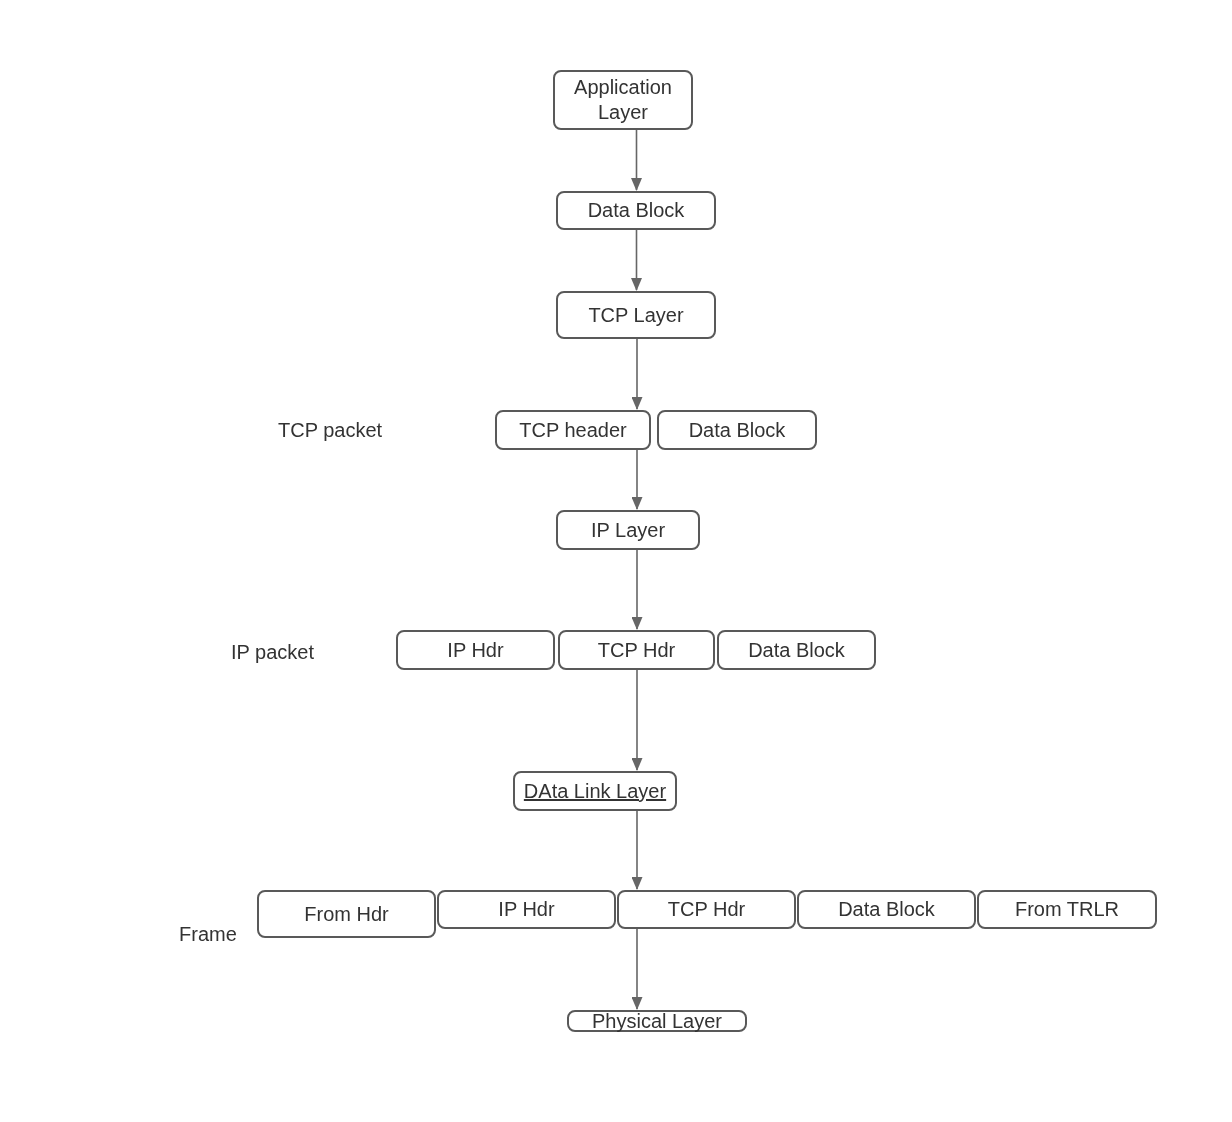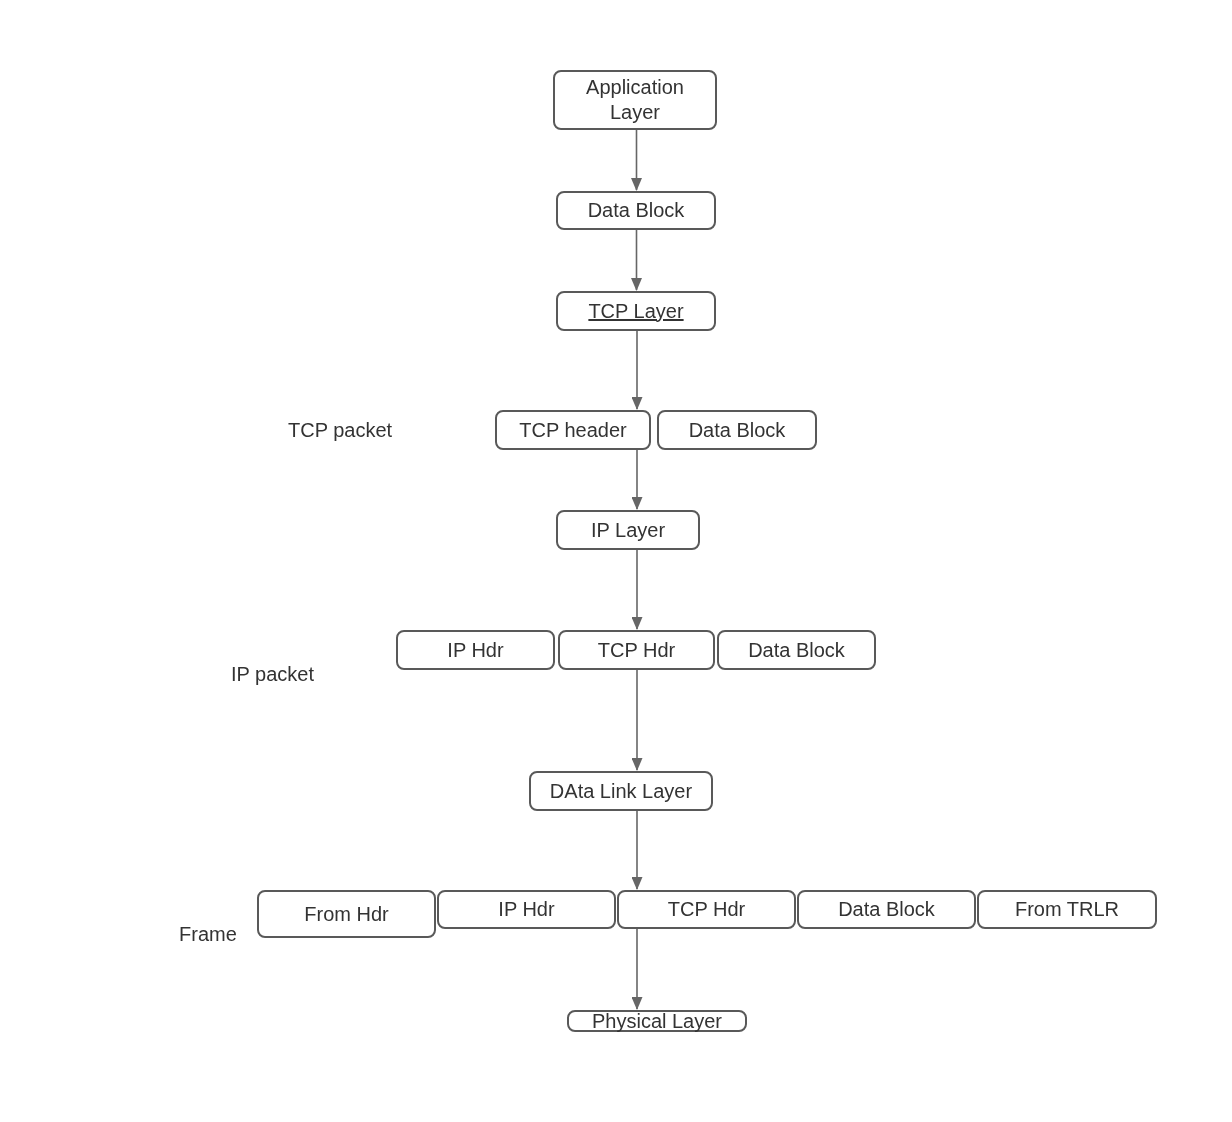--- a/index.html
+++ b/index.html
@@ -67,42 +67,42 @@
     <line class="connector-line" x1="636.5" y1="130" x2="636.5" y2="190" marker-end="url(#arrow)"></line>
     <line class="connector-line" x1="636.5" y1="230" x2="636.5" y2="290" marker-end="url(#arrow)"></line>
     <line class="connector-line" x1="637" y1="331" x2="637" y2="409" marker-end="url(#arrow)"></line>
     <line class="connector-line" x1="637" y1="450" x2="637" y2="509" marker-end="url(#arrow)"></line>
     <line class="connector-line" x1="637" y1="550" x2="637" y2="629" marker-end="url(#arrow)"></line>
     <line class="connector-line" x1="637" y1="670" x2="637" y2="770" marker-end="url(#arrow)"></line>
     <line class="connector-line" x1="637" y1="811" x2="637" y2="889" marker-end="url(#arrow)"></line>
     <line class="connector-line" x1="637" y1="929" x2="637" y2="1009" marker-end="url(#arrow)"></line>
   </svg>
 
-  <div class="node" style="left:553px; top:70px; width:164px; height:60px;">Application Layer</div>
+  <div class="node" style="left:553px; top:70px; width:140px; height:60px;">Application Layer</div>
 
   <div class="node" style="left:556px; top:191px; width:160px; height:39px;">Data Block</div>
 
-  <div class="node" style="left:556px; top:291px; width:160px; height:40px;text-decoration:underline;">TCP Layer</div>
+  <div class="node" style="left:556px; top:291px; width:160px; height:48px;">TCP Layer</div>
 
   <div class="node" style="left:495px; top:410px; width:156px; height:40px;">TCP header</div>
   <div class="node" style="left:657px; top:410px; width:160px; height:40px;">Data Block</div>
 
   <div class="node" style="left:556px; top:510px; width:144px; height:40px;">IP Layer</div>
 
   <div class="node" style="left:396px; top:630px; width:159px; height:40px;">IP Hdr</div>
   <div class="node" style="left:558px; top:630px; width:157px; height:40px;">TCP Hdr</div>
   <div class="node" style="left:717px; top:630px; width:159px; height:40px;">Data Block</div>
 
-  <div class="node" style="left:529px; top:771px; width:184px; height:40px;">DAta Link Layer</div>
+  <div class="node" style="left:513px; top:771px; width:164px; height:40px;text-decoration:underline;">DAta Link Layer</div>
 
   <div class="node" style="left:257px; top:890px; width:179px; height:48px;">From Hdr</div>
   <div class="node" style="left:437px; top:890px; width:179px; height:39px;">IP Hdr</div>
   <div class="node" style="left:617px; top:890px; width:179px; height:39px;">TCP Hdr</div>
   <div class="node" style="left:797px; top:890px; width:179px; height:39px;">Data Block</div>
   <div class="node" style="left:977px; top:890px; width:180px; height:39px;">From TRLR</div>
 
   <div class="node" style="left:567px; top:1010px; width:180px; height:22px;">Physical Layer</div>
 
-  <div class="row-label" style="left:288px; top:417px;">TCP packet</div>
-  <div class="row-label" style="left:231px; top:661px;">IP packet</div>
+  <div class="row-label" style="left:278px; top:417px;">TCP packet</div>
+  <div class="row-label" style="left:231px; top:639px;">IP packet</div>
   <div class="row-label" style="left:179px; top:897px;margin-top:24px;">Frame</div>
 
 </div>
 
 </body></html>

